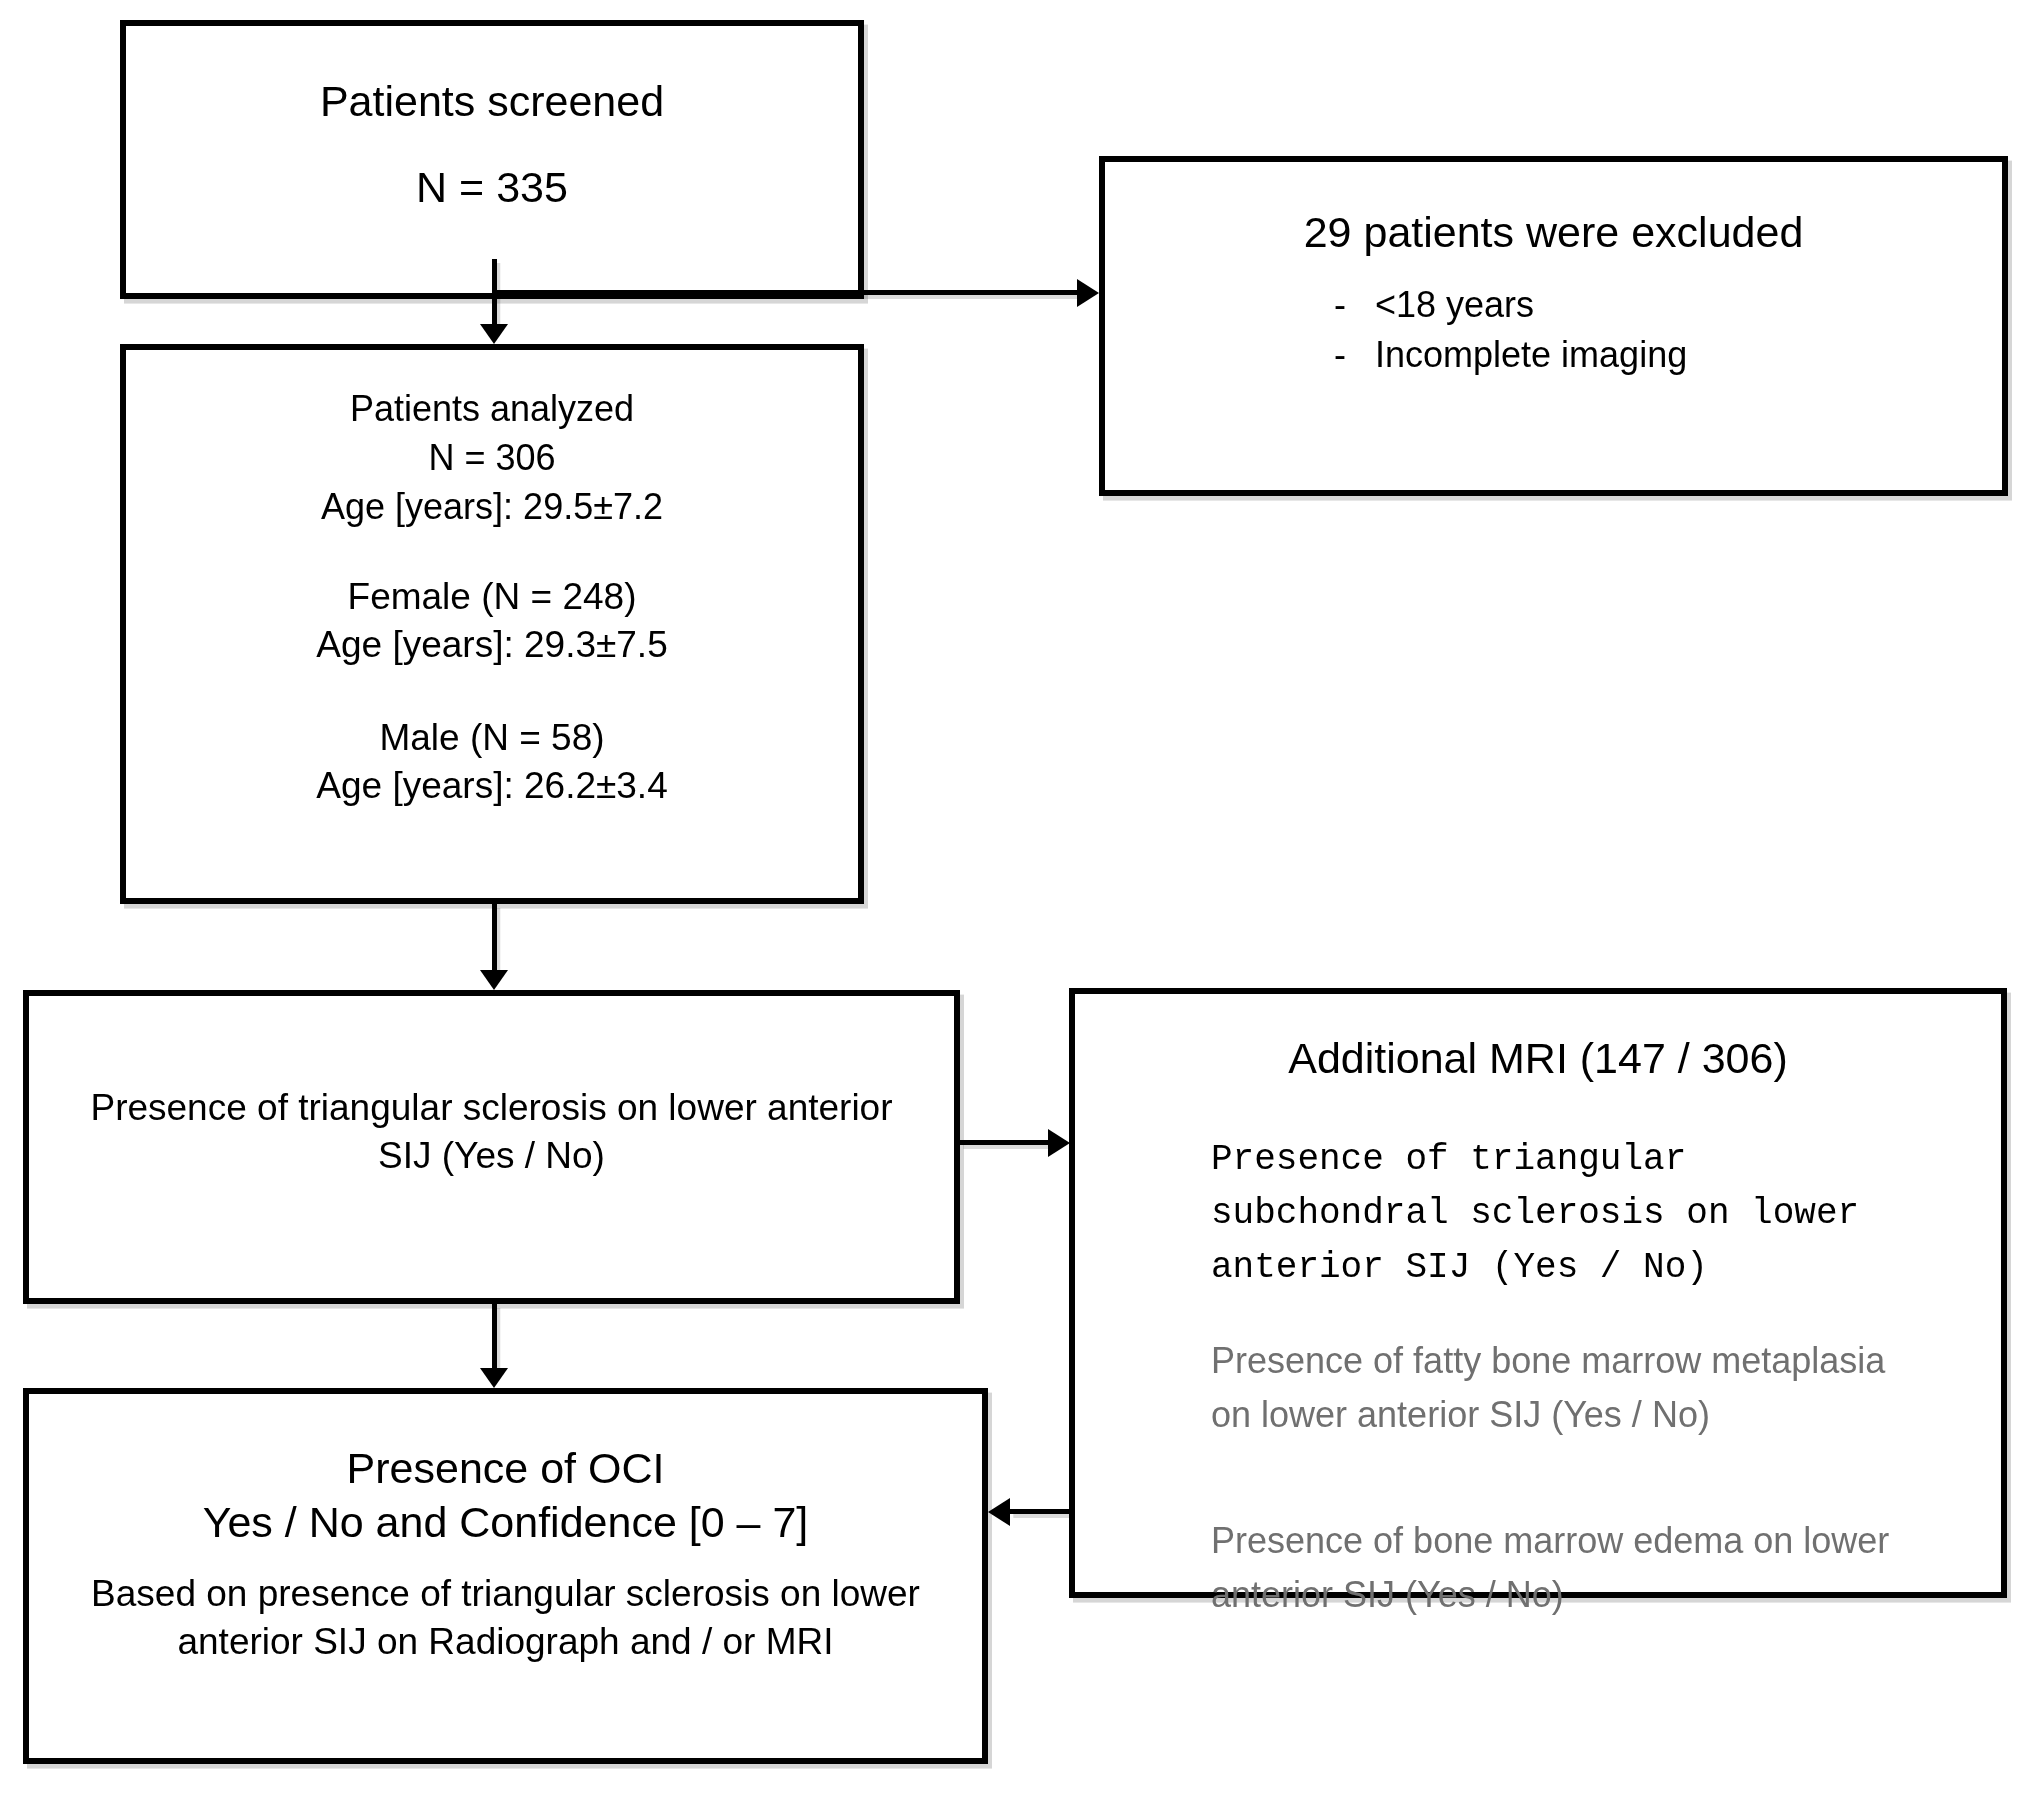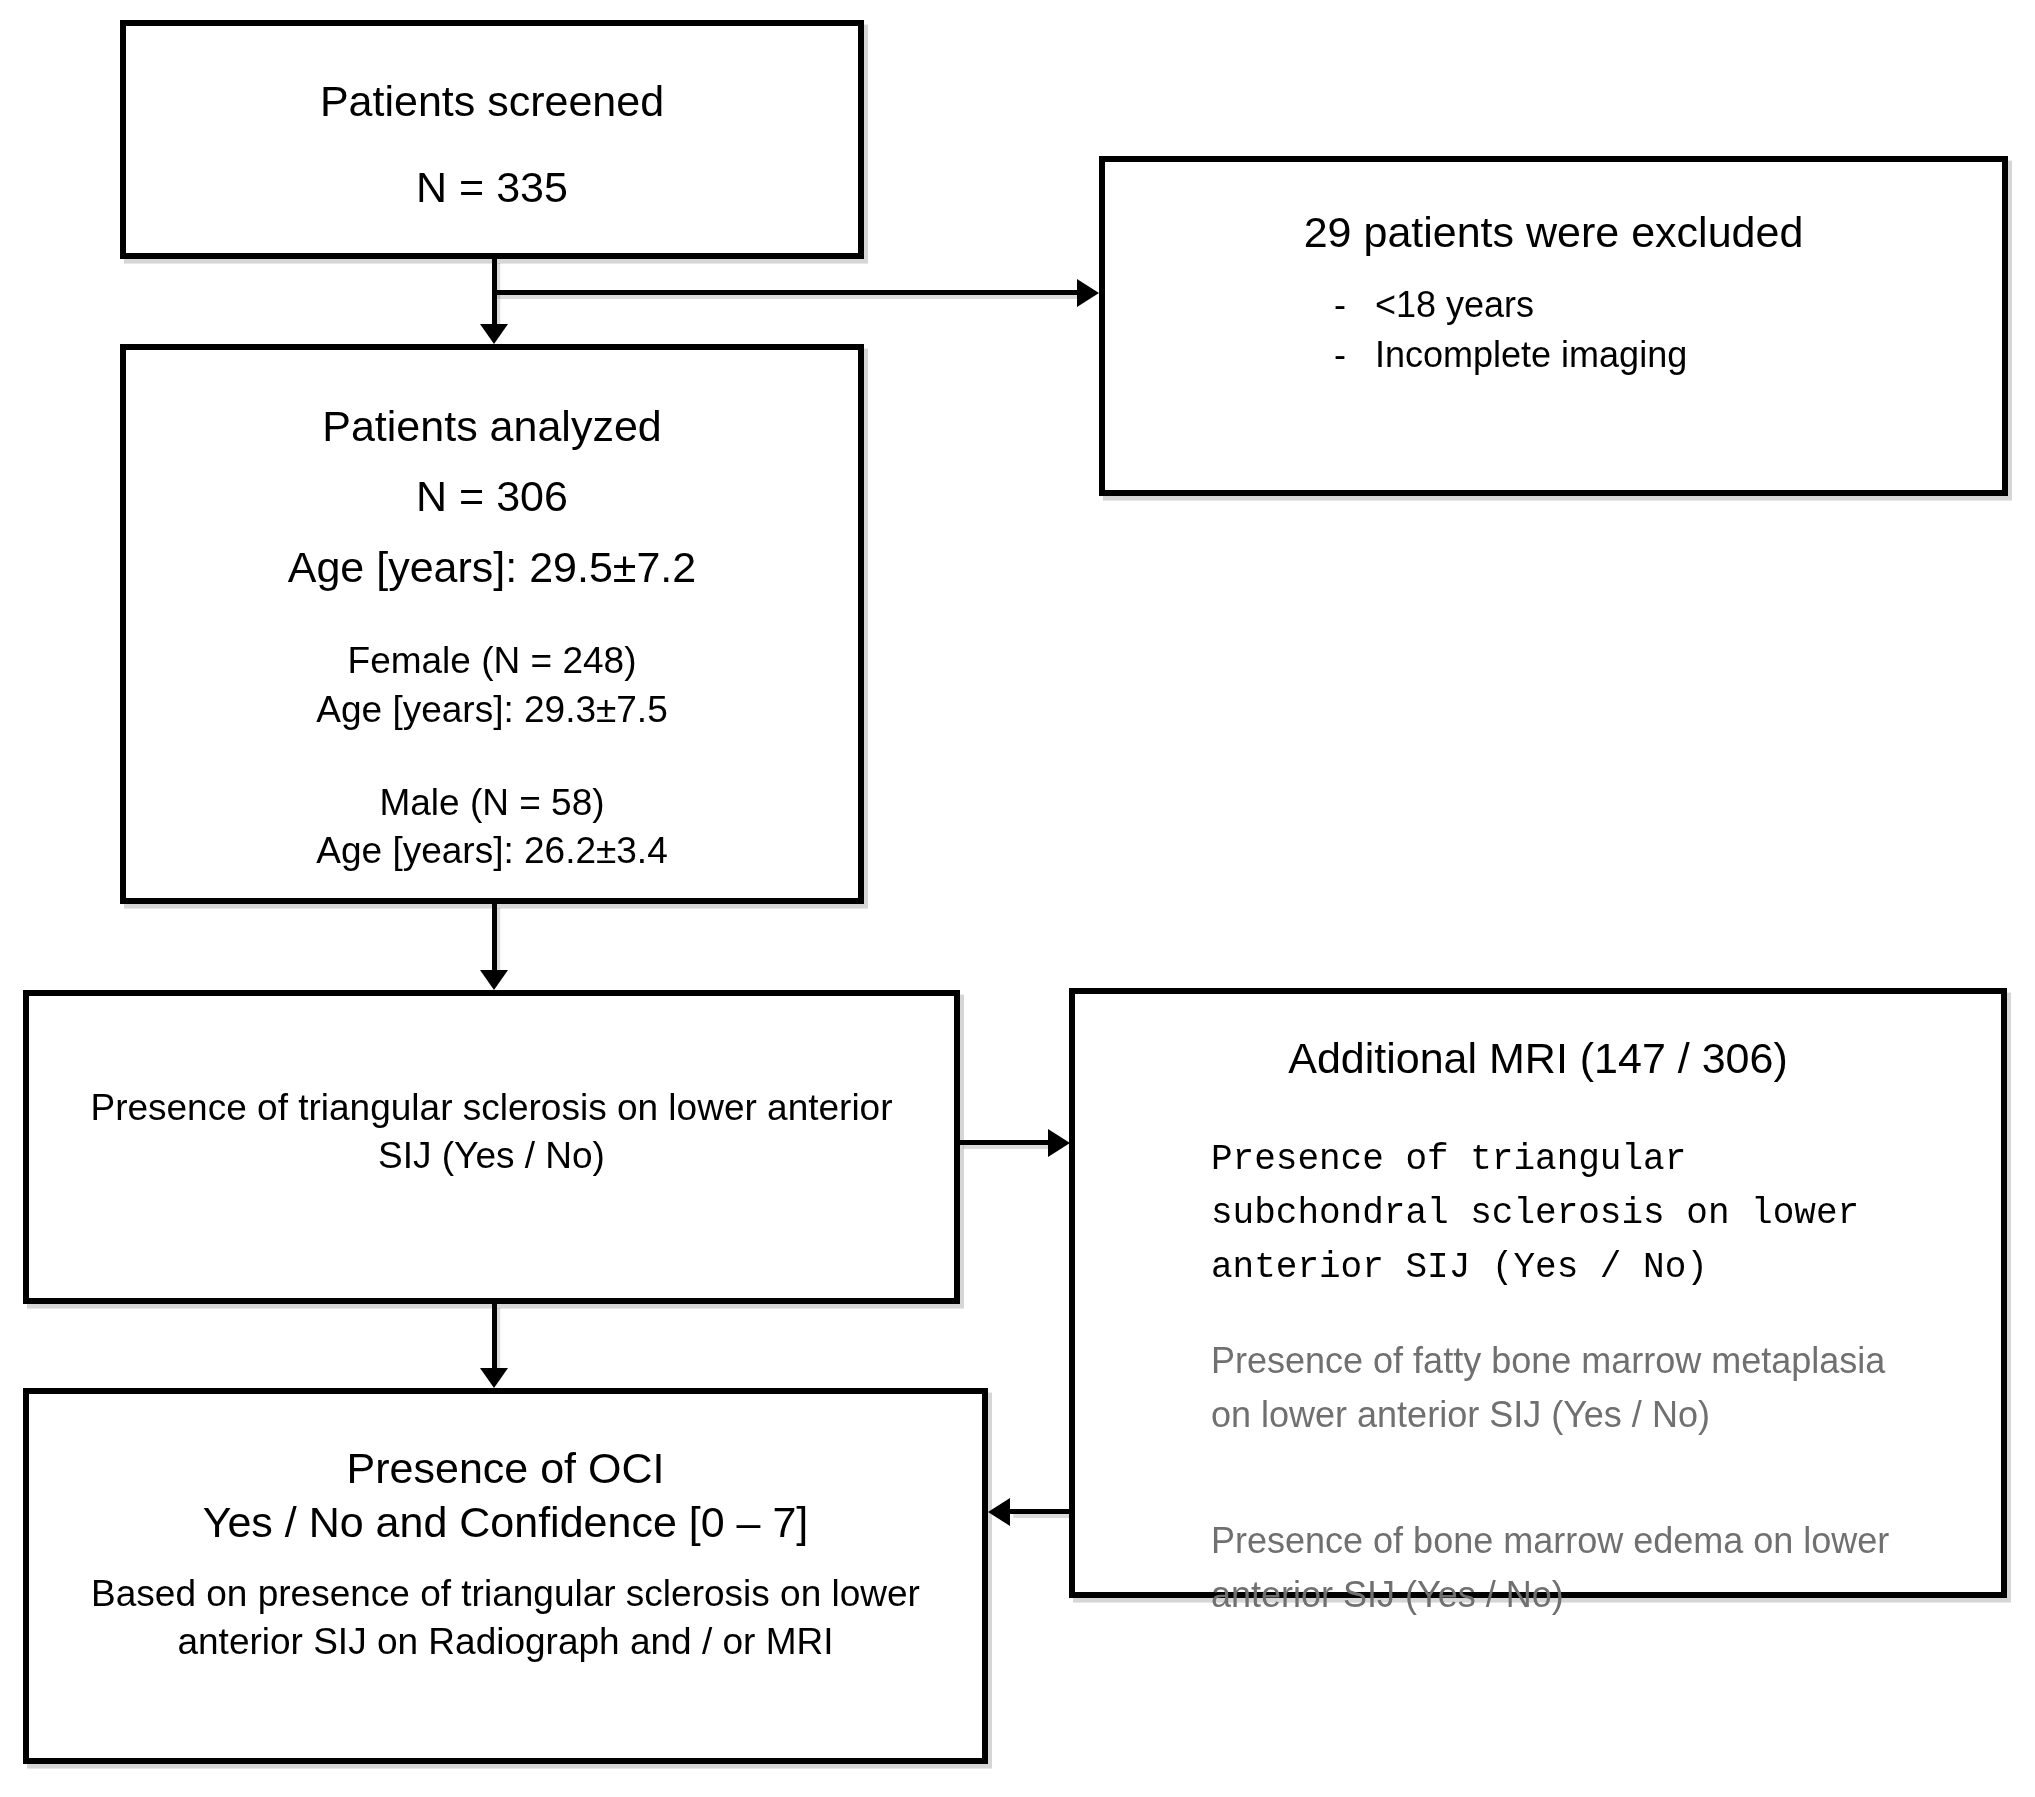--- a/index.html
+++ b/index.html
@@ -16,29 +16,29 @@
     box-sizing: border-box;
     border: 6.6px solid #000000;
     background: #ffffff;
     display: flex;
     flex-direction: column;
     align-items: center;
     text-align: center;
     box-shadow: 4px 4.6px 0 rgba(0,0,0,0.16);
   }
   .t-title   { font-size: 43px; line-height: 1.2; }
-  .t-big     { font-size: 43px; line-height: 1.36; margin-top: 12px; }
+  .t-big     { font-size: 36px; line-height: 1.36; }
   .t-sub     { font-size: 37px; line-height: 1.3; }
   .t-body    { font-size: 37px; line-height: 1.3; }
   .t-bullet  { font-size: 36px; line-height: 1.4; }
   .t-mri     { font-size: 36px; line-height: 1.5; }
   .gray      { color: #707070; }
 
   
-  #box-screened   { left: 120px;  top: 20px;   width: 744px; height: 239px; padding-top: 50px; }
+  #box-screened   { left: 120px;  top: 20px;   width: 744px; height: 279px; padding-top: 50px; }
   #box-analyzed   { left: 120px;  top: 344px;  width: 744px; height: 560px; padding-top: 35px; }
   #box-excluded   { left: 1099px; top: 156px;  width: 909px; height: 340px; padding-top: 45px; }
   #box-radiograph { left: 23px;   top: 990px; width: 937px; height: 314px; padding-top: 40px; }
   #box-mri        { left: 1069px; top: 988px; width: 938px; height: 610px; padding-top: 39px; }
   #box-oci        { left: 23px;   top: 1388px; width: 965px; height: 376px; padding-top: 48px; }
 
   #box-screened .n-line      { margin-top: 34px; }
   #box-analyzed .grp-female  { margin-top: 41px; }
   #box-analyzed .grp-male    { margin-top: 45px; }
 

